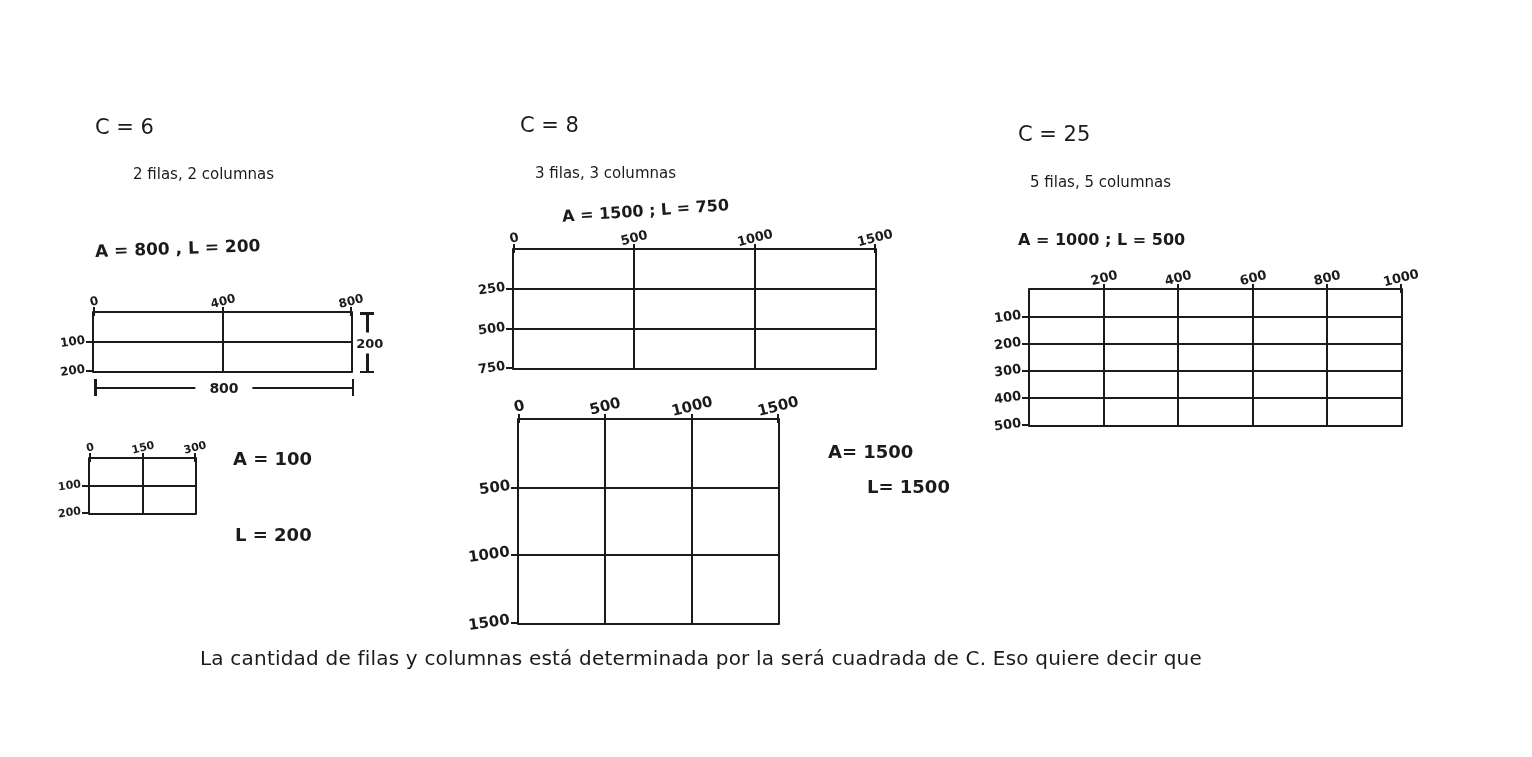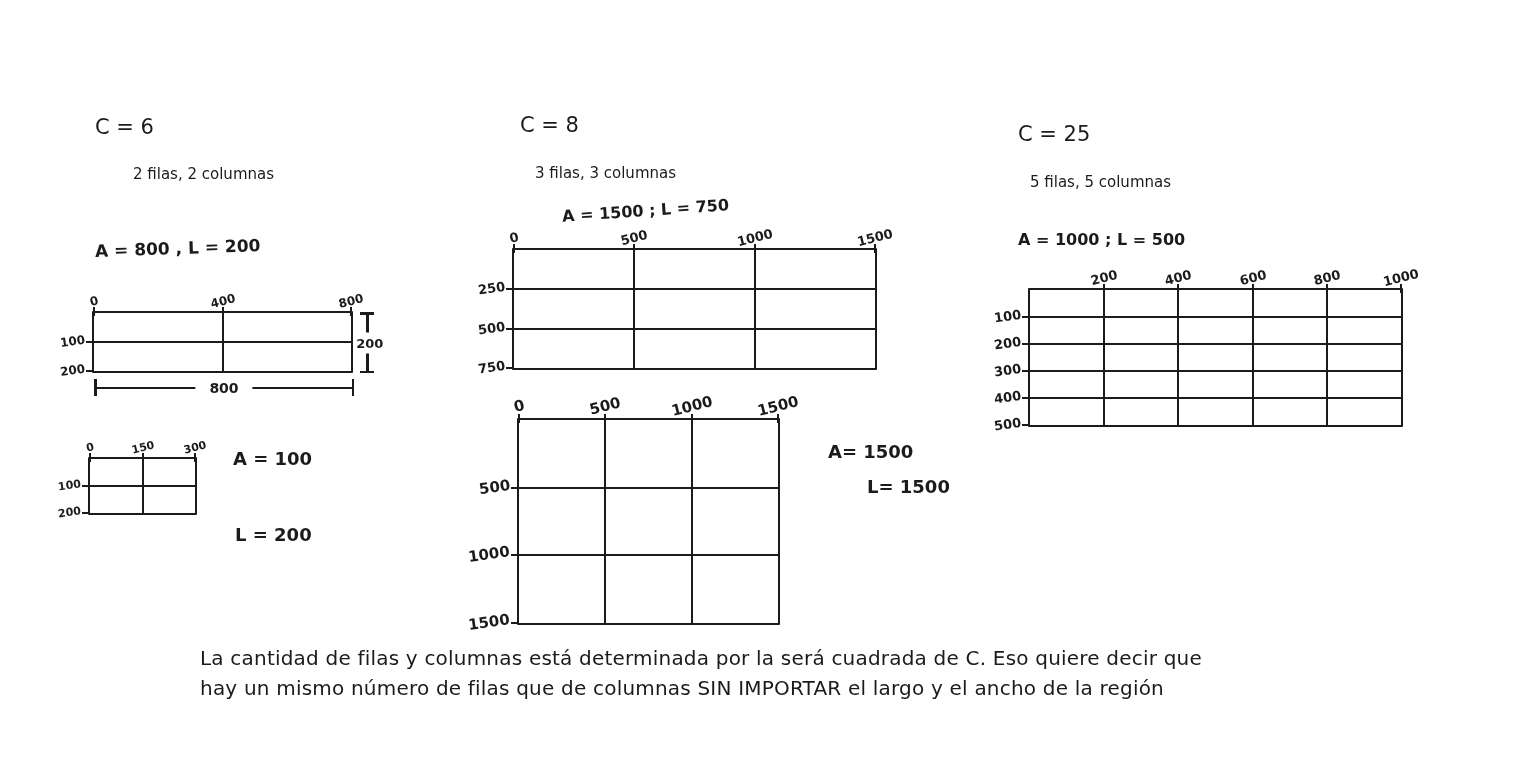--- a/index.html
+++ b/index.html
@@ -171,15 +171,14 @@
     <div class="cap-r"></div>
     <div class="lbl">800</div>
   </div>
 
   <div class="abs annot" style="left:233px;top:448px;">A = 100</div>
   <div class="abs annot" style="left:235px;top:480px;margin-top:44px;">L = 200</div>
   <div class="abs annot" style="left:828px;top:441px;">A= 1500</div>
   <div class="abs annot" style="left:831px;top:476px;margin-left:36px;">L= 1500</div>
 
   <div class="abs footer-line" style="left:200px;top:646px;">La cantidad de filas y columnas está determinada por la será cuadrada de C. Eso quiere decir que</div>
-  <div class="abs footer-line" style="left:200px;top:676px;">hay un mismo número de filas que de columnas SIN IMPORTAR el largo y el ancho de la región</div>
 
 </div>
 
 </body></html>

